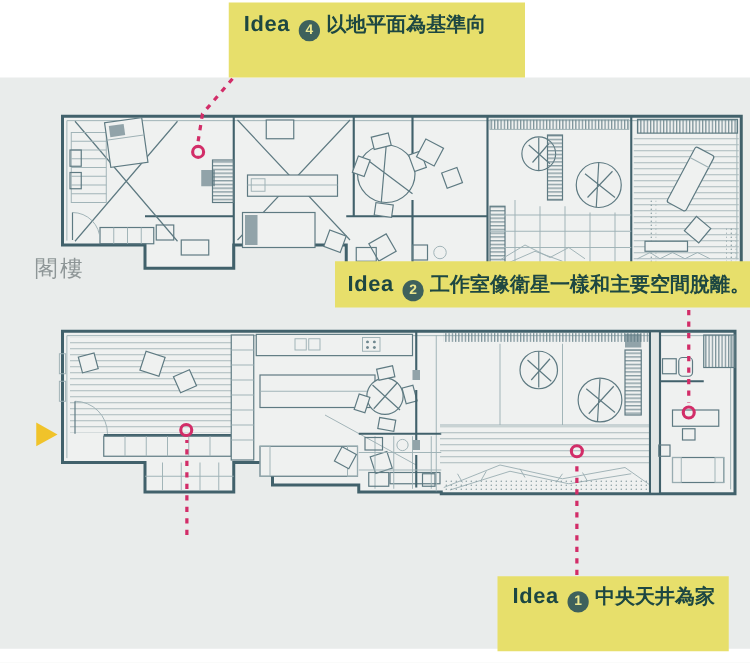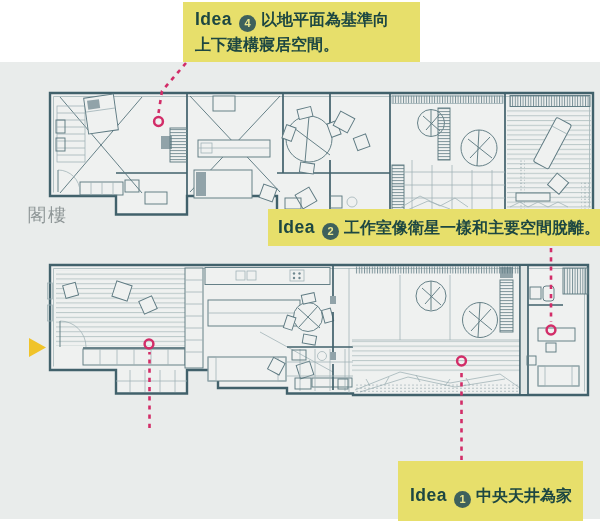--- a/index.html
+++ b/index.html
@@ -249,26 +249,25 @@
     <g>
       <path class="conn" d="M461.5,460 V369"></path>
       <circle class="connc" cx="461.5" cy="361" r="4.4"></circle>
     </g>
 
     <polygon points="29,338 29,357 46,347.5" fill="var(--arrow)"></polygon>
   </svg>
 
   <div class="callout" style="left:183px;top:2px;width:237px;height:60px;padding:5px 12px;">
     <span class="idea">Idea</span><span class="badge">4</span><span>以地平面為基準向</span><br>
-    <span>上下建構寢居空間。</span>
   </div>
 
   <div class="callout" style="left:268px;top:209px;width:364px;height:37px;padding:6px 10px;line-height:24px;">
     <span class="idea">Idea</span><span class="badge">2</span><span>工作室像衛星一樣和主要空間脫離。</span>
   </div>
 
 
-  <div class="callout" style="left:398px;top:461px;width:185px;height:60px;padding:22px 12px;">
+  <div class="callout" style="left:398px;top:461px;width:185px;height:60px;padding:3px 12px;">
     <span class="idea">Idea</span><span class="badge">1</span><span>中央天井為家</span><br>
   </div>
 
   <div class="floor-label">閣樓</div>
 </div>
 
 </body></html>

